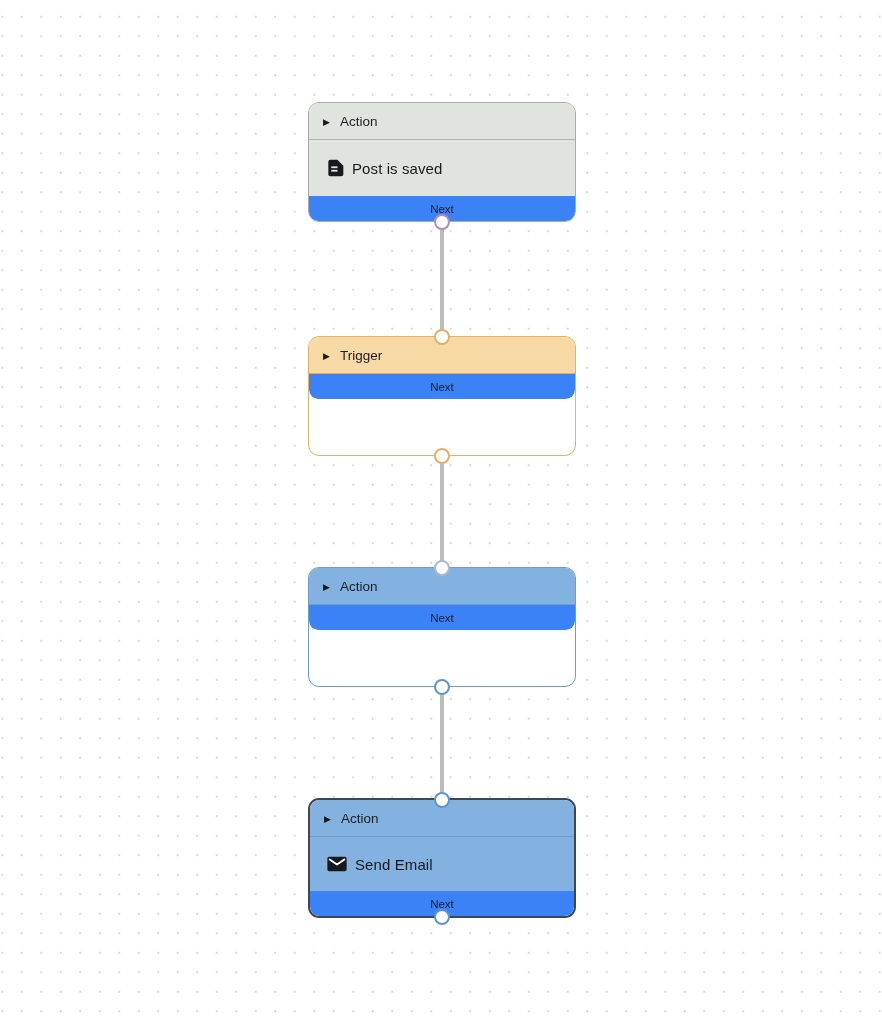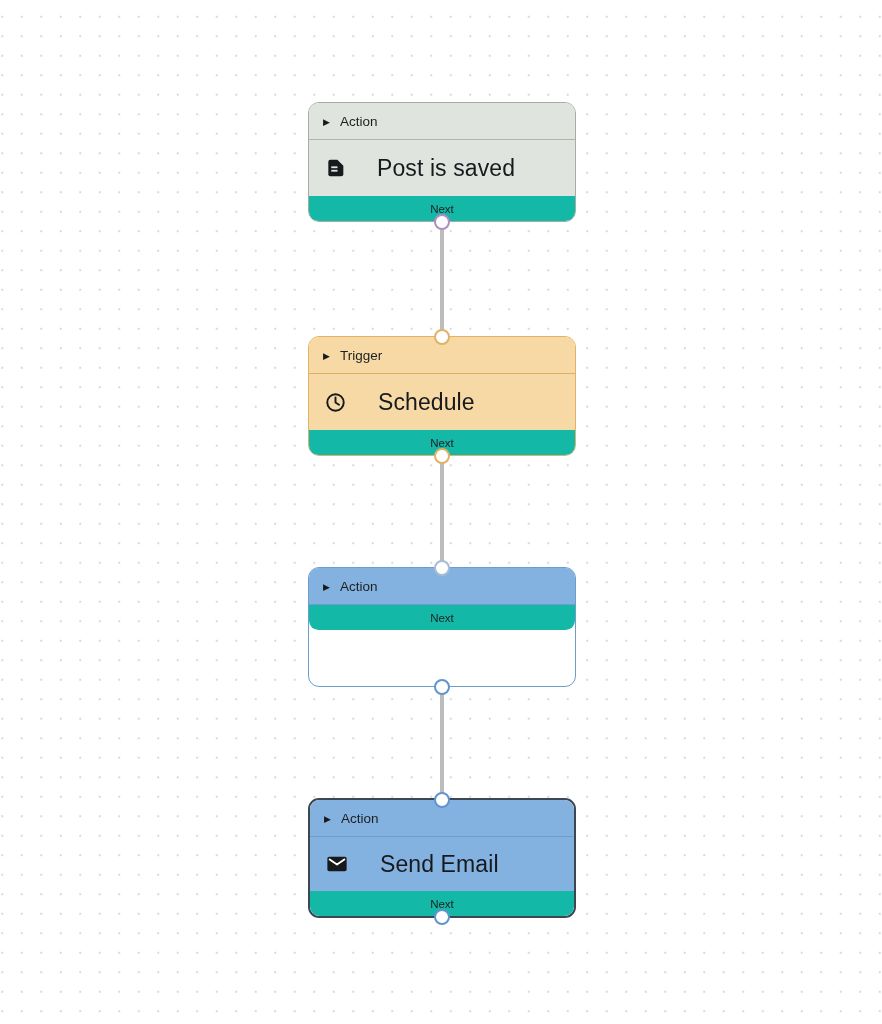--- a/index.html
+++ b/index.html
@@ -61,38 +61,38 @@
   .collapse-arrow {
     font-size: 9px;
     color: #17191b;
     line-height: 1;
     transform: translateY(0.5px);
   }
   .node-body {
     flex: 1 1 auto;
     display: flex;
     align-items: center;
-    gap: 32px;
+    gap: 7px;
     padding: 0 16px;
     background: var(--fill);
-    font-size: 23px;
+    font-size: 15px;
     font-weight: 500;
     color: #17191c;
     letter-spacing: 0.1px;
   }
   .node-body .icon { display: flex; align-items: center; }
   .node-body .icon svg .paper-line { fill: var(--fill); }
 
   .node-footer {
     height: 25px;
     flex: 0 0 25px;
     display: flex;
     align-items: center;
     justify-content: center;
-    background: #14b8a6;
+    background: #3b82f6;
     border-radius: 0 0 9.5px 9.5px;
     font-size: 11.5px;
     font-weight: 500;
     color: #1d1f21;
   }
 
   .port {
     position: absolute;
     left: calc(50% - 8px);
     width: 16px;
@@ -135,29 +135,20 @@
       <span>Next</span>
     </div>
     <div class="port port-out" style="border-color: rgb(180, 140, 194);"></div>
   </div>
 
   <div class="node" style="top: 336px; --fill: #f6d9a5; --border: #e2b266; --divider: #ddaf64;">
     <div class="node-header">
       <span class="collapse-arrow">▶</span>
       <span>Trigger</span>
     </div>
-    <div class="node-body">
-      <span class="icon">
-        <svg width="21" height="21" viewBox="0 0 24 24" fill="none" stroke="#17191c" stroke-width="2.2">
-          <circle cx="12" cy="12" r="9.4"></circle>
-          <path d="M12 6.2 V12 L16 14.6" stroke-linecap="round" stroke-linejoin="round"></path>
-        </svg>
-      </span>
-      <span>Schedule</span>
-    </div>
     <div class="node-footer">
       <span>Next</span>
     </div>
     <div class="port port-in" style="border-color: rgb(224, 177, 102);"></div>
     <div class="port port-out" style="border-color: rgb(224, 177, 102);"></div>
   </div>
 
   <div class="node" style="top: 567px; --fill: #83b2e0; --border: #6b9dcd; --divider: #6f9ecc;">
     <div class="node-header">
       <span class="collapse-arrow">▶</span>

